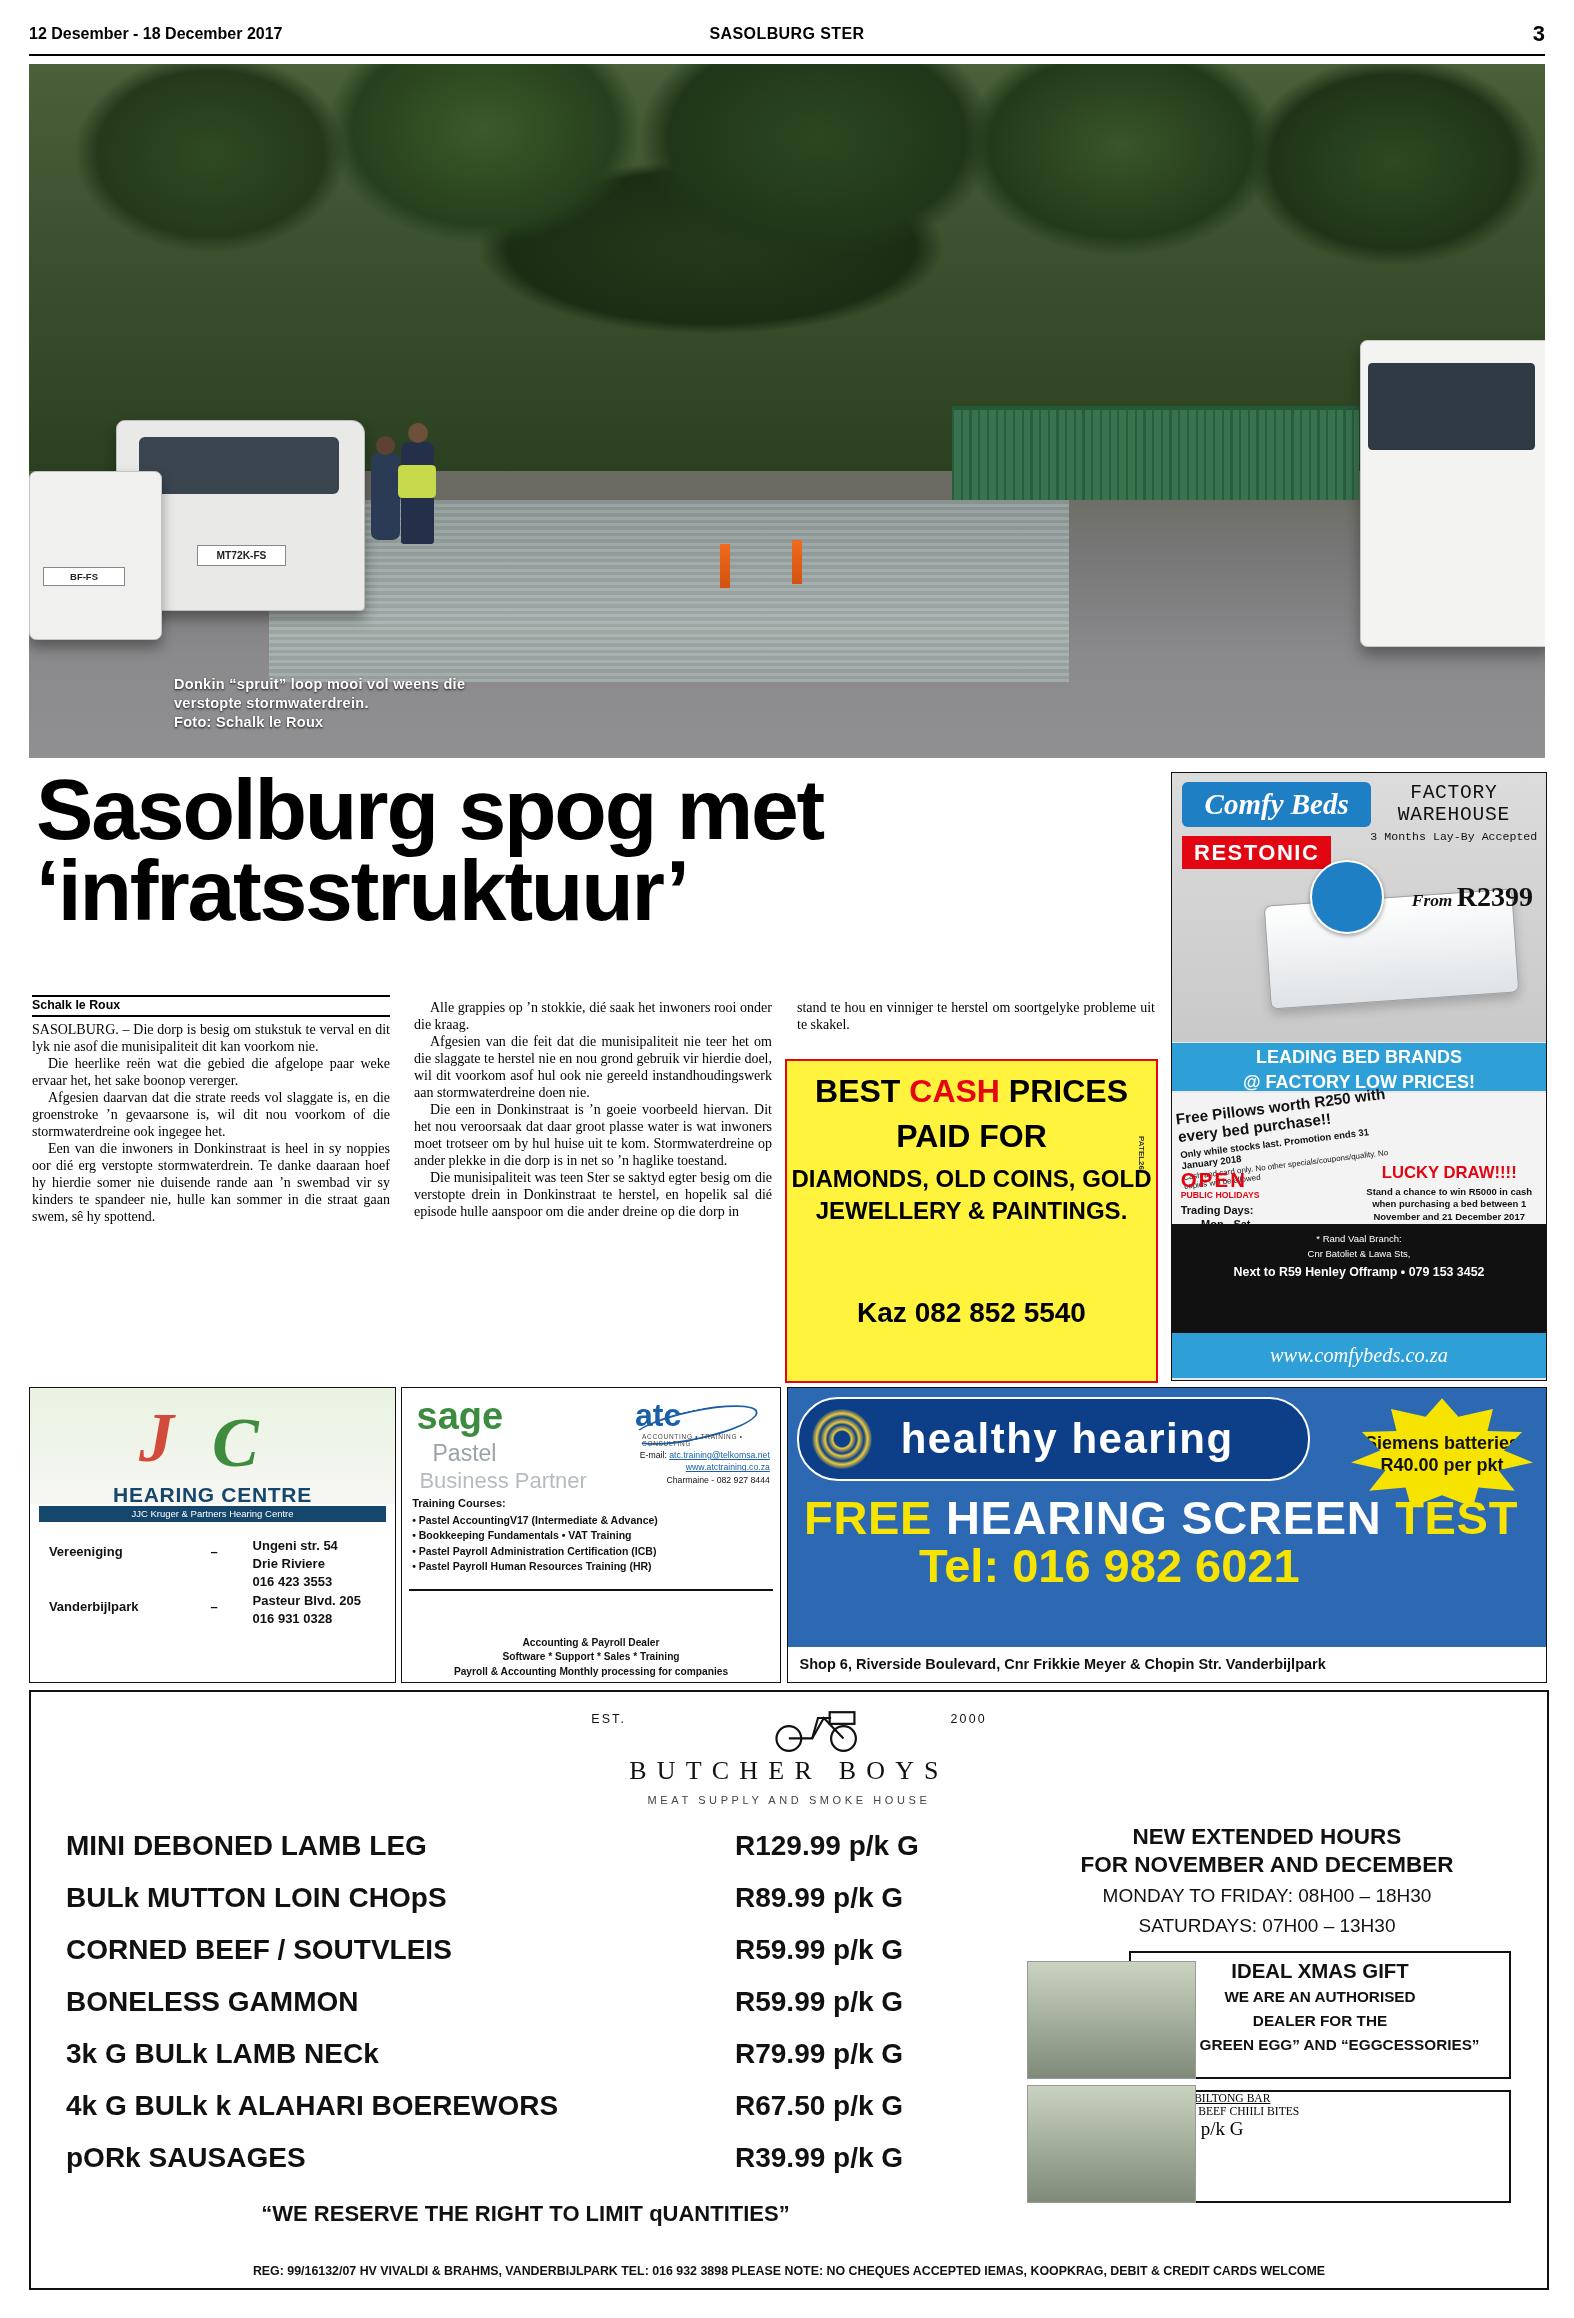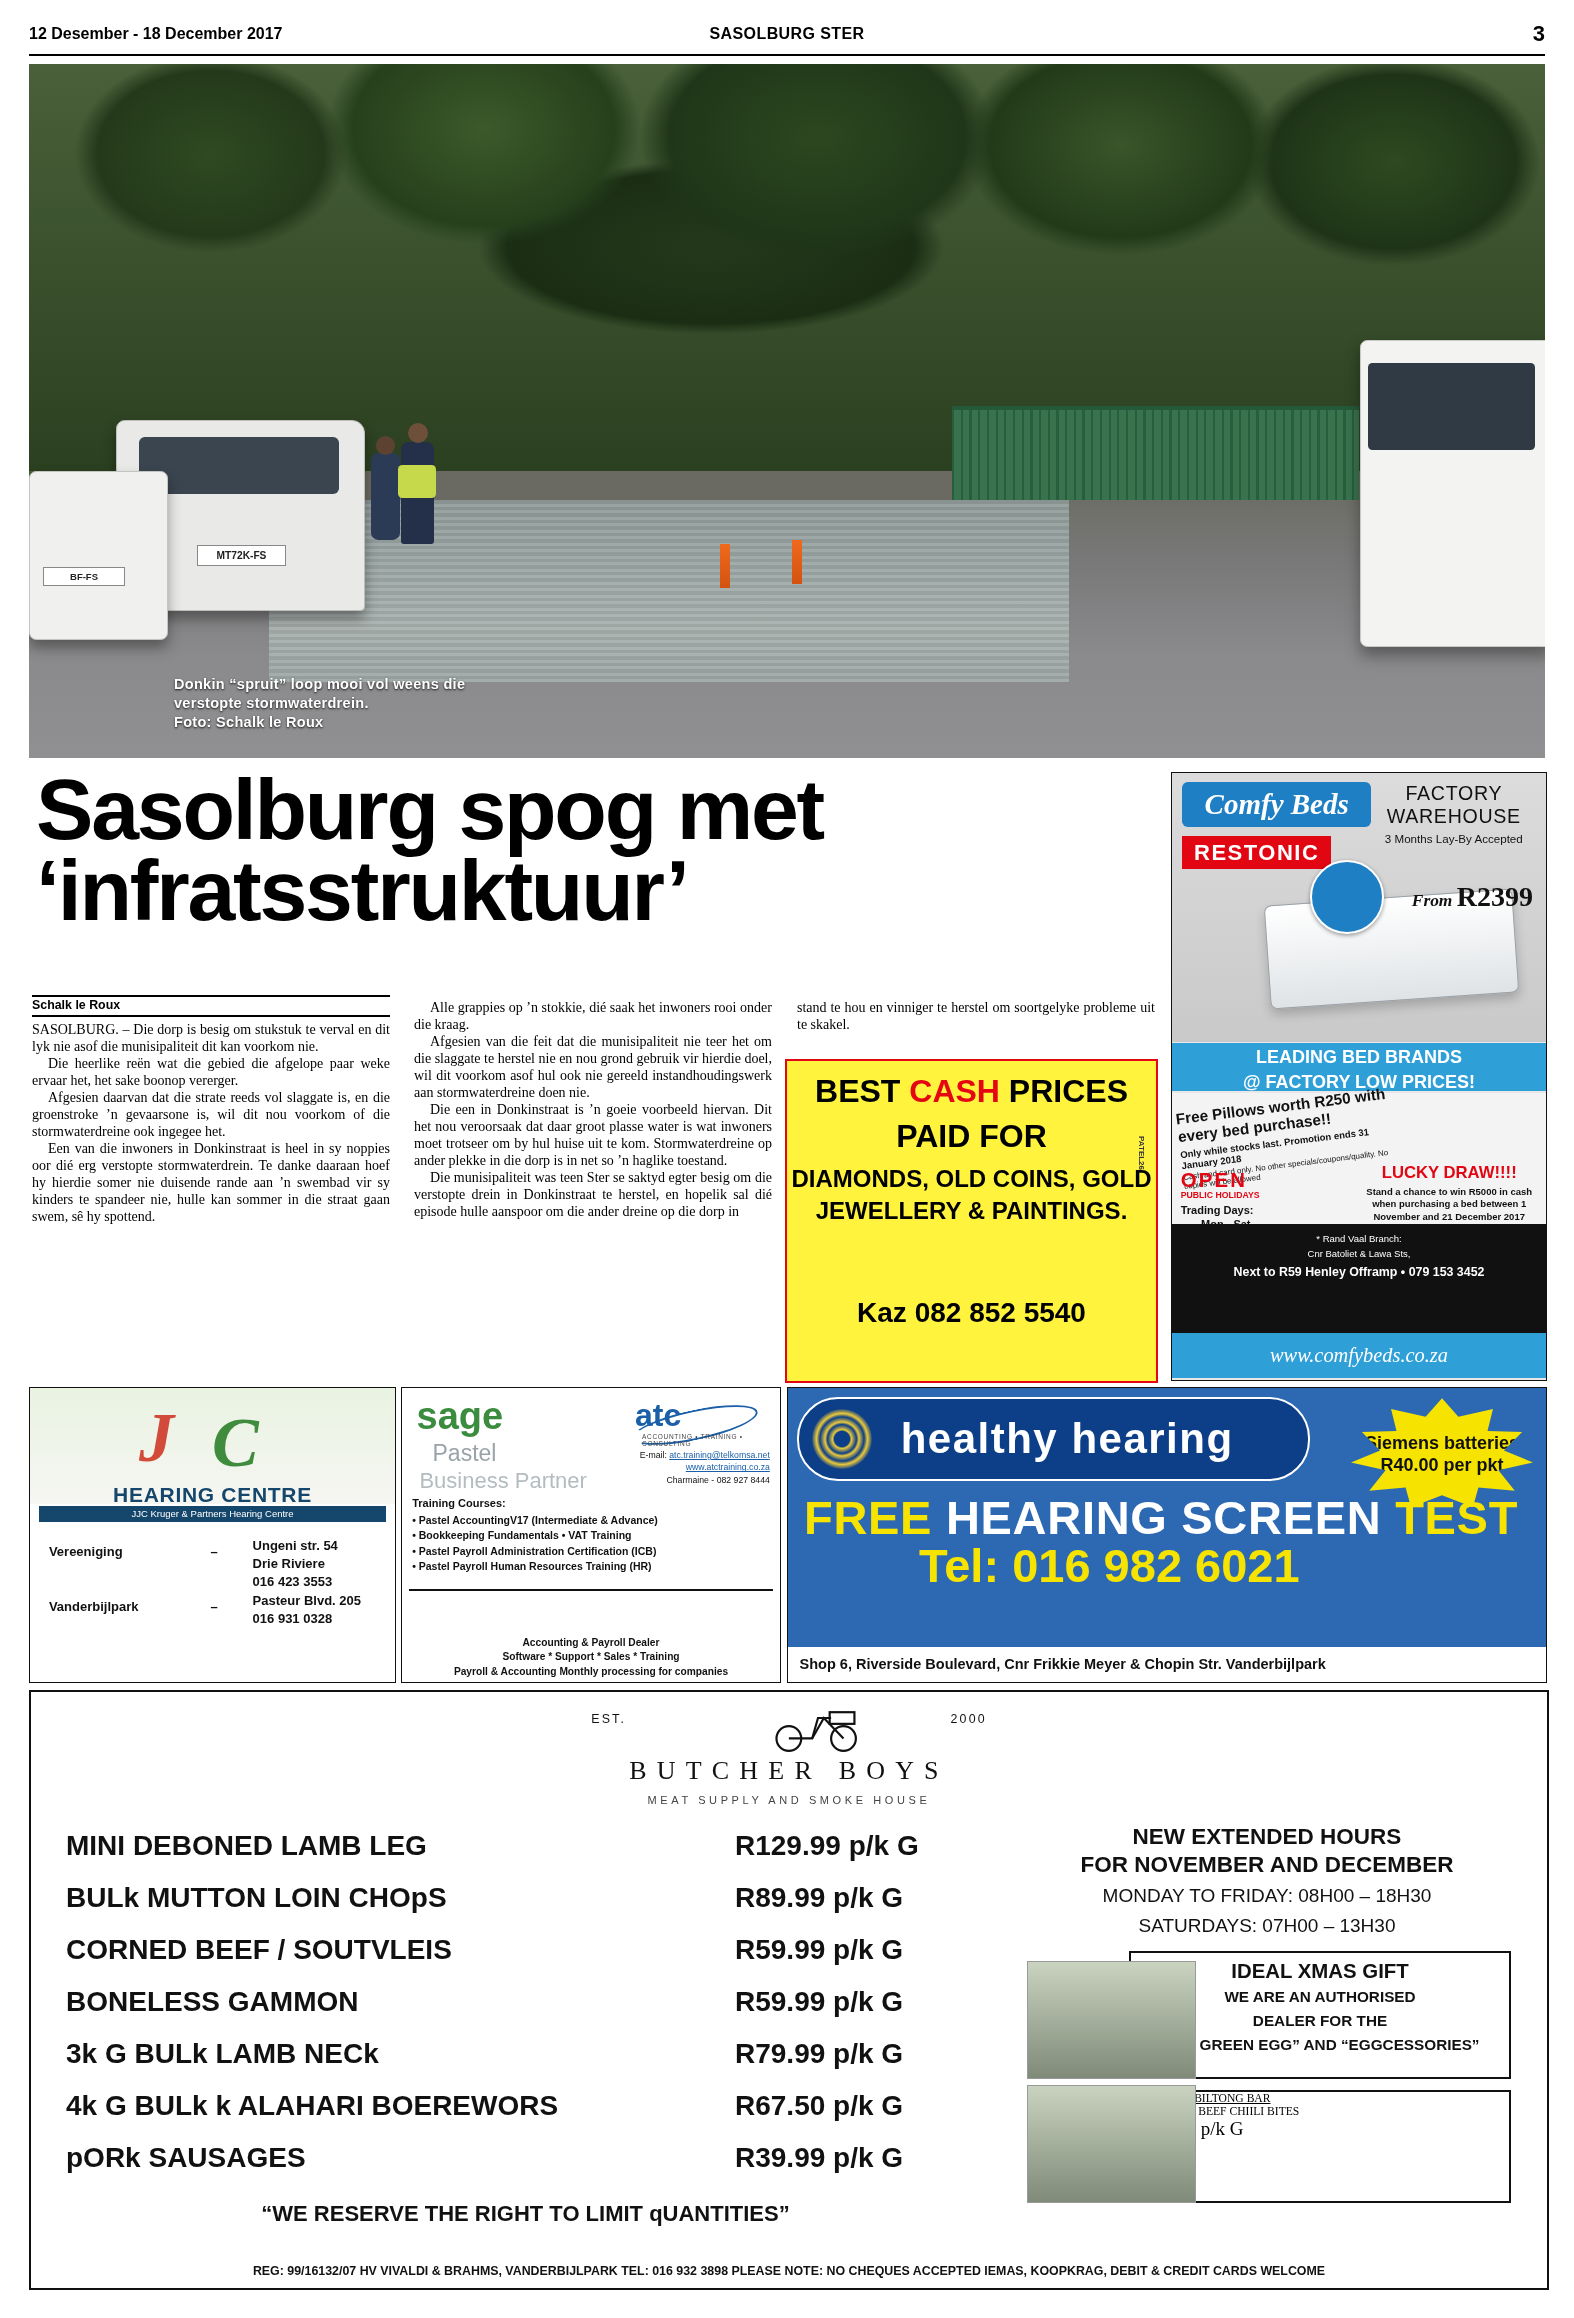--- a/index.html
+++ b/index.html
@@ -44,21 +44,21 @@
     background:linear-gradient(#8f9a98 0%, #9aa5a4 35%, #a7b0ae 70%, #9ba5a3 100%);
     filter:blur(0.7px);}
   .water:after{content:"";position:absolute;left:0;top:0;width:100%;height:100%;
     background:repeating-linear-gradient(0deg, rgba(255,255,255,.08) 0 2.9px, rgba(0,0,0,.05) 2.9px 6.5px);}
   .cone{position:absolute;width:10.2px;height:44px;background:linear-gradient(#f06a1e,#d2520f);}
   .c1{left:691px;top:480px;}
   .c2{left:763px;top:476px;}
   .bakkie1{position:absolute;left:87px;top:356px;width:247px;height:189px;background:#e9e9e7;border:1.5px solid #bdbdbb;border-radius:8.7px 13px 4.4px 4.4px;box-shadow:0 7.3px 13px rgba(0,0,0,.35);}
   .bakkie1 .win{position:absolute;left:22px;top:16px;width:200px;height:57px;background:#3a4550;border-radius:5.8px;}
   .bakkie1 .plate{position:absolute;left:80px;top:124px;width:87px;height:19px;background:#fff;border:0.7px solid #888;font:bold 10.2px "Liberation Sans",sans-serif;text-align:center;line-height:19px;color:#222;}
-  .bakkie0{position:absolute;left:0px;top:407px;width:131px;height:167px;background:#f0f0ee;border:1.5px solid #c4c4c2;border-radius:7.3px;box-shadow:0 7.3px 13px rgba(0,0,0,.35);padding-left:6px;}
+  .bakkie0{position:absolute;left:0px;top:407px;width:131px;height:167px;background:#f0f0ee;border:1.5px solid #c4c4c2;border-radius:7.3px;box-shadow:0 7.3px 13px rgba(0,0,0,.35);}
   .bakkie0 .plate{position:absolute;left:13px;top:95px;width:80px;height:17.4px;background:#fff;border:0.7px solid #888;font:bold 9.5px "Liberation Sans",sans-serif;text-align:center;line-height:17.4px;color:#222;}
   .vanR{position:absolute;left:1331px;top:276px;width:189px;height:305px;background:#f3f3f1;border:1.5px solid #c9c9c7;border-radius:7.3px 4.4px 4.4px 7.3px;box-shadow:0 8.7px 14.5px rgba(0,0,0,.35);}
   .vanR .win{position:absolute;left:7.3px;top:22px;width:167px;height:87px;background:#2f3a45;border-radius:4.4px;}
   .manA{position:absolute;left:372px;top:378px;width:33px;height:102px;background:#243049;border-radius:7.3px 7.3px 2.9px 2.9px;}
   .manA:before{content:"";position:absolute;left:6.5px;top:-19px;width:20.4px;height:20.4px;border-radius:50%;background:#6d4f3a;}
   .manB{position:absolute;left:342px;top:389px;width:29px;height:87px;background:#2b3a55;border-radius:7.3px;}
   .manB:before{content:"";position:absolute;left:5.1px;top:-17.4px;width:19px;height:19px;border-radius:50%;background:#5d4232;}
   .vest{position:absolute;left:369px;top:401px;width:38px;height:33px;background:#c6d94a;border-radius:4.4px;}
   .caption{position:absolute;left:145px;top:611px;width:305px;color:#fff;font:bold 14.5px "Liberation Sans",sans-serif;line-height:19px;text-shadow:0 0.7px 2.2px rgba(0,0,0,.9);letter-spacing:0.3px;}
 
@@ -85,21 +85,21 @@
   .cashad .l2{position:absolute;left:0;right:0;top:57px;font-size:32px;}
   .cashad .l3{position:absolute;left:0;right:0;top:102px;font-size:24px;line-height:32px;}
   .cashad .l4{position:absolute;left:0;right:0;top:236px;font-size:28px;}
   .patel{position:absolute;right:10.2px;top:109px;font:bold 8px "Liberation Sans",sans-serif;color:#333;transform:rotate(90deg);transform-origin:right top;}
 
   
   .comfy{position:absolute;left:1171px;top:772px;width:374px;height:607px;background:#e8e8e8;border:1.5px solid #111;overflow:hidden;}
   .comfy .top{position:absolute;left:0;top:0;width:100%;height:269px;background:linear-gradient(#dcdcdc,#c9c9c9);}
   .cb-logo{position:absolute;left:10.2px;top:8.7px;width:189px;height:45px;background:#1f7fc4;border-radius:5.8px;color:#fff;font:italic bold 29px "Liberation Serif",serif;text-align:center;line-height:45px;}
   .cb-rest{position:absolute;left:10.2px;top:63px;width:149px;height:33px;background:#e20613;color:#fff;font:bold 22px "Liberation Sans",sans-serif;text-align:center;line-height:33px;letter-spacing:1.5px;}
-  .cb-fw{position:absolute;right:8.7px;top:8.7px;width:167px;text-align:center;color:#111;font-family:Liberation Sans, sans-serif;}
+  .cb-fw{position:absolute;right:8.7px;top:8.7px;width:167px;text-align:center;color:#111;font-family:Liberation Mono, monospace;}
   .cb-fw .a{font-size:19.6px;font-variant:small-caps;letter-spacing:0.7px;}
   .cb-fw .b{font-size:11.6px;margin-top:4.4px;}
   .cb-from{position:absolute;right:13px;top:108px;color:#111;font:italic bold 17.4px "Liberation Serif",serif;}
   .cb-from b{font-size:28px;font-style:normal;}
   .cb-bed{position:absolute;left:95px;top:124px;width:247px;height:102px;background:linear-gradient(#fff,#dfe3e6);border:1.5px solid #9aa2a8;border-radius:7.3px;transform:rotate(-4deg);box-shadow:0 5.8px 10.2px rgba(0,0,0,.2);}
   .cb-seal{position:absolute;left:138px;top:87px;width:70px;height:70px;border-radius:50%;background:#1f7fc4;border:2.9px solid #fff;box-shadow:0 1.5px 4.4px rgba(0,0,0,.4);}
   .cb-band{position:absolute;left:0;top:270px;width:100%;height:48px;background:#2f9fd8;color:#fff;font:bold 18px "Liberation Sans",sans-serif;text-align:center;}
   .cb-band div{line-height:22.5px;padding-top:2.9px;}
   .cb-promo{position:absolute;left:0;top:320px;width:100%;height:131px;background:#f3f3f3;}
   .cb-promo .pl{position:absolute;left:7.3px;top:4.4px;width:218px;transform:rotate(-7deg);color:#111;font-family:"Liberation Sans",sans-serif;}

